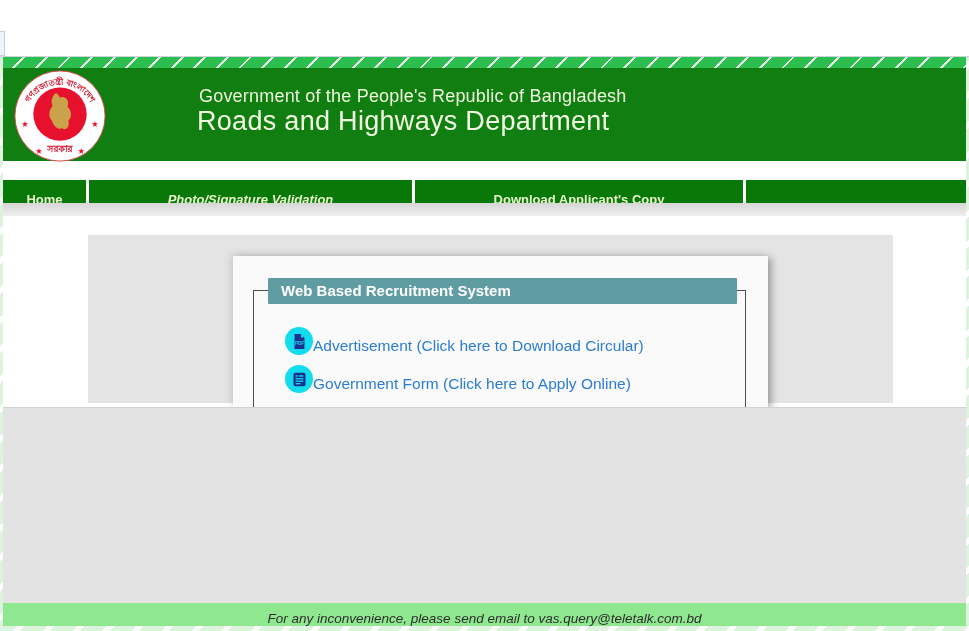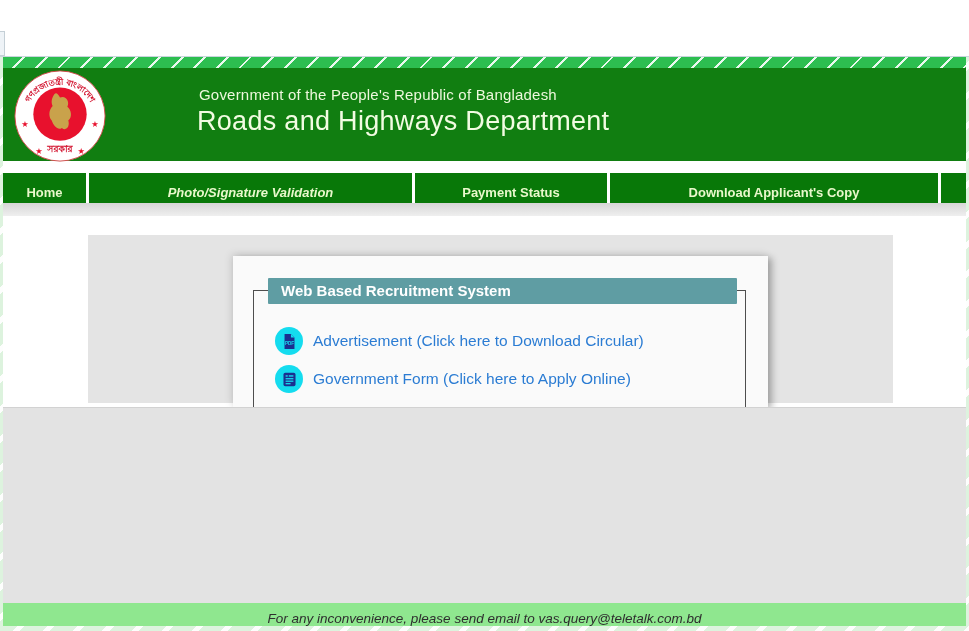--- a/index.html
+++ b/index.html
@@ -28,33 +28,33 @@
     position:absolute; left:3px; top:57px; width:963px; height:11px;
     background-color:#2dbe50;
     background-image:repeating-linear-gradient(135deg, transparent 0 14px, rgba(255,255,255,0.9) 14px 16px);
   }
   .header {
     position:absolute; left:3px; top:68px; width:963px; height:93px;
     background:#117e11;
   }
   .gov-line {
     position:absolute; left:196px; top:18px;
-    font-size:15px; color:#eef8dd; letter-spacing:0.2px;
+    font-size:18px; color:#eef8dd; letter-spacing:0.2px;
   }
   .dept-title {
     position:absolute; left:194px; top:38px;
     font-size:27px; color:#f2fce2; letter-spacing:0.3px;
   }
   .logo {
     position:absolute; left:11px; top:2px; width:92px; height:92px; z-index:6;
   }
   
   .nav {
     position:absolute; left:3px; top:161px; width:963px; height:42px;
-    background:#ffffff; padding-top:12px;
+    background:#ffffff; padding-top:19px;
     display:flex; gap:3px;
   }
   .nav-item {
     background:#087808; color:#e9f8cb;
     font-size:13px; font-weight:bold;
     display:flex; align-items:center; justify-content:center;
     height:39px; cursor:pointer; white-space:nowrap;
   }
   .nav-item.w0 { width:83px; }
   .nav-item.w1 { width:323px;font-style:italic; }
@@ -82,22 +82,22 @@
     position:absolute; left:20px; top:34px; width:493px; height:117px;
     border:1px solid #4e4e4e; border-bottom:none;
   }
   .legend {
     position:absolute; left:14px; top:-13px; width:469px; height:26px;
     background:#5f9da3; border-radius:1px;
     color:#ffffff; font-size:15px; font-weight:bold;
     line-height:26px; padding-left:13px;
   }
   .link-row {
-    position:absolute; left:42px; height:28px;
-    display:flex; align-items:center; gap:10px;
+    position:absolute; left:52px; height:28px;
+    display:flex; align-items:flex-end; gap:0;
   }
   .row-0 { top:71px; }
   .row-1 { top:109px; }
   .icon-circle {
     width:28px; height:28px; border-radius:50%;
     background:#14dcef; display:flex; align-items:center; justify-content:center;
     flex:0 0 28px;
   }
   .link-label {
     font-size:15.5px; color:#2b7cd3; cursor:pointer; text-decoration:none;
@@ -146,21 +146,20 @@
         <text x="73" y="91" font-size="9" fill="#e8112d" text-anchor="middle">★</text>
       </svg>
     </div>
     <div class="gov-line">Government of the People's Republic of Bangladesh</div>
     <div class="dept-title">Roads and Highways Department</div>
   </div>
 
   <div class="nav">
     <div class="nav-item w0">Home</div>
     <div class="nav-item w1">Photo/Signature Validation</div>
-    <div class="nav-item w2">Payment Status</div>
     <div class="nav-item w3">Download Applicant's Copy</div>
     <div class="nav-item w4"></div>
   </div>
 
   <div class="strip-gray"></div>
 
   <div class="white-section"></div>
   <div class="gray-box"></div>
 
   <div class="card">

